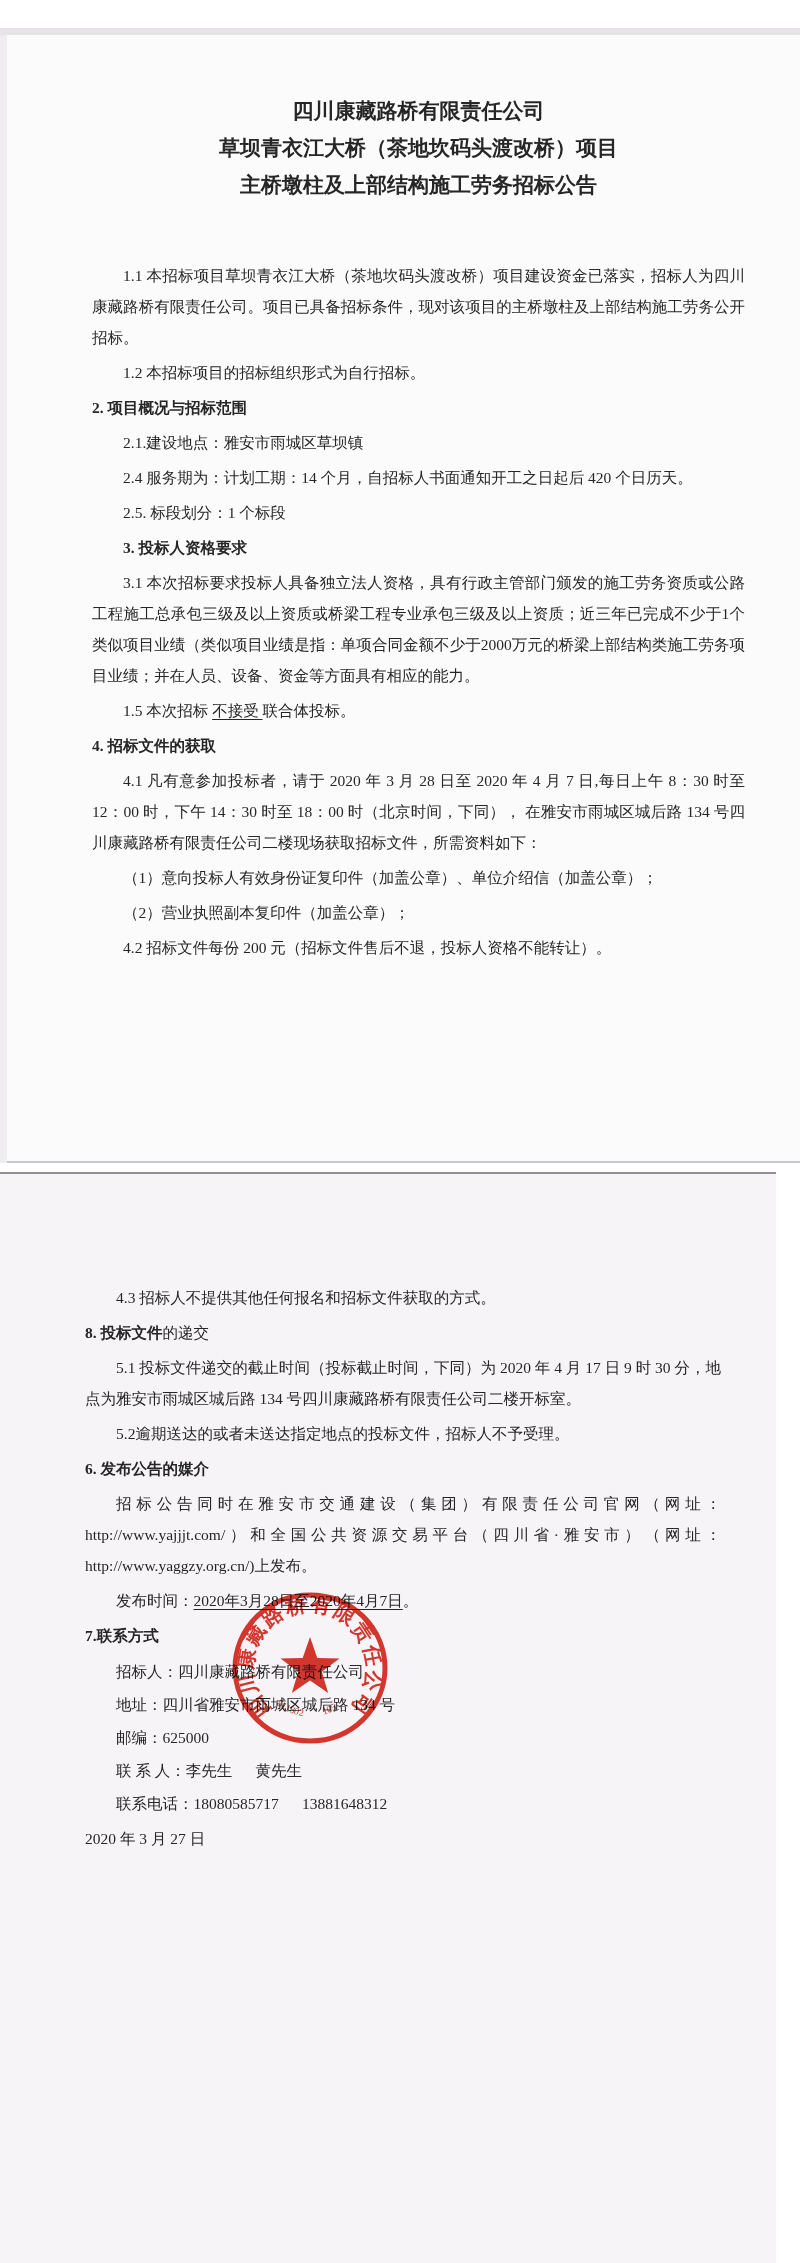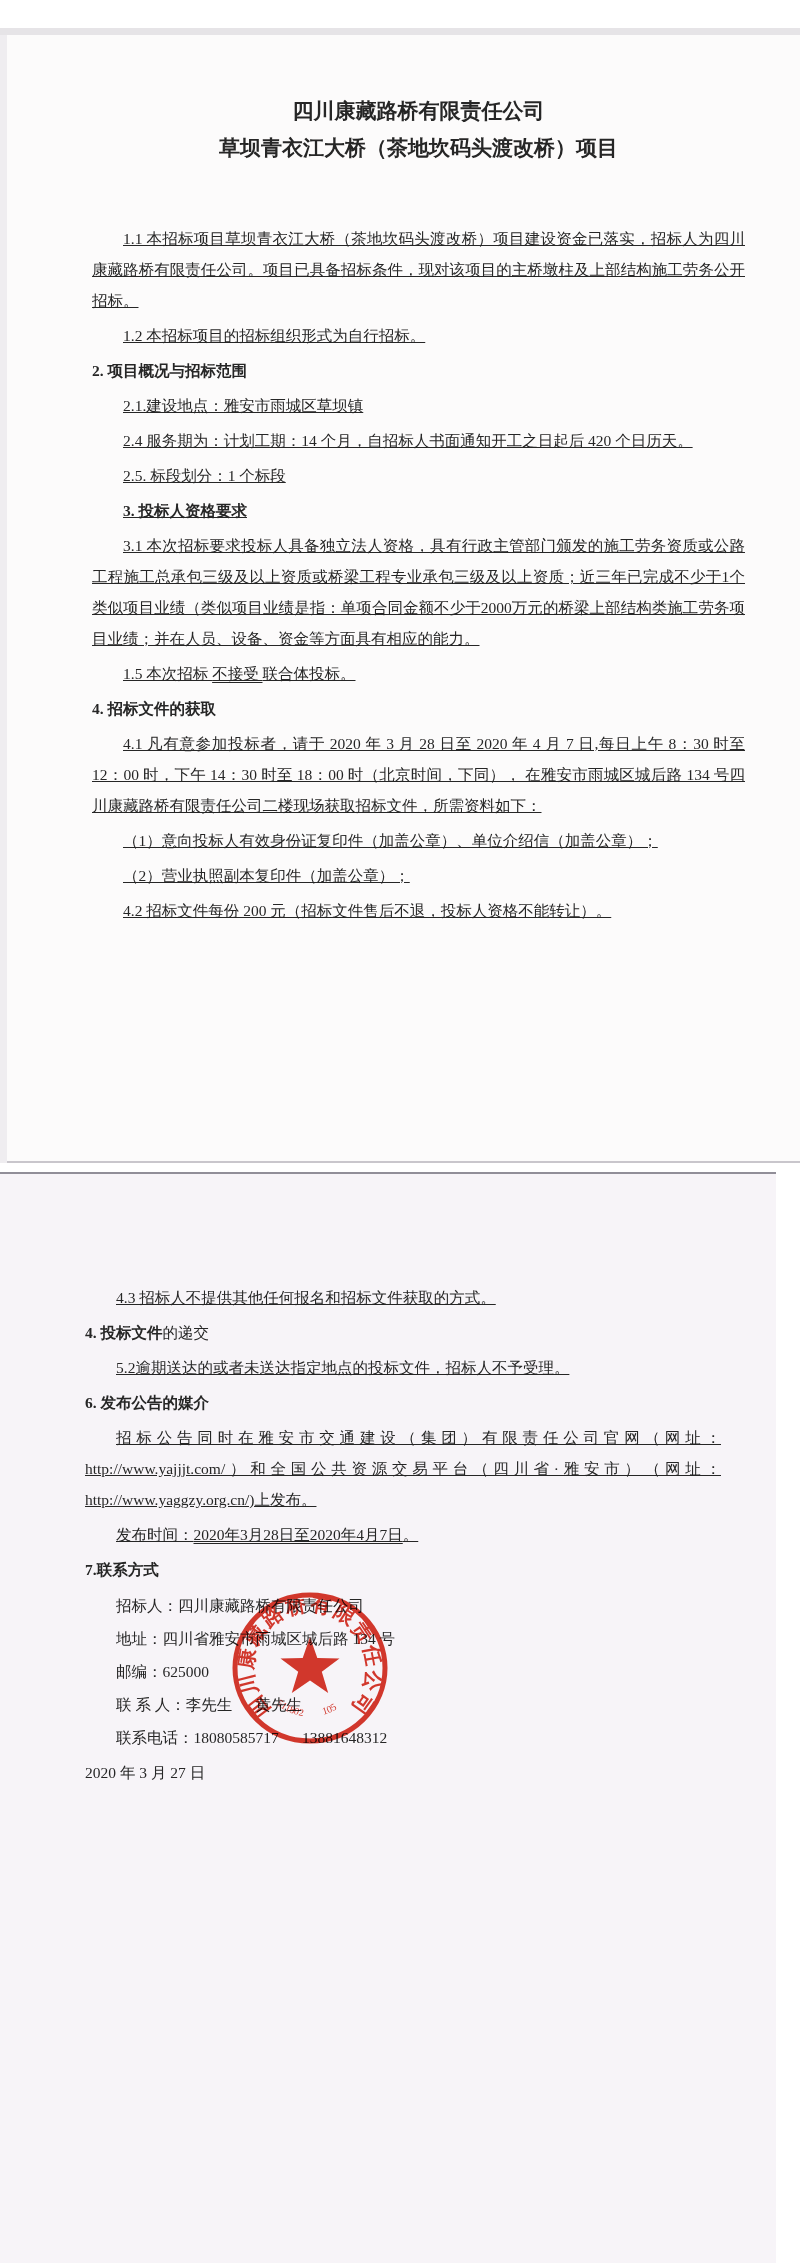--- a/index.html
+++ b/index.html
@@ -24,21 +24,21 @@
 
   .content { position: absolute; left: 85px; right: 55px; font-size: 15.5px; line-height: 31px; }
   .c1 { top: 58px; }
   .c2 { top: 108px; }
 
   .title { text-align: center; font-weight: bold; font-size: 21px; line-height: 37px; margin: 0; }
   .title-block { margin-bottom: 56px; }
 
   .blk { margin: 0 0 4px 0; text-align: justify; }
   .h   { font-weight: bold; }
-  .ind { text-indent: 2em; text-decoration: underline; }
+  .ind { text-indent: 2em; }
   .u   { text-decoration: underline; text-underline-offset: 3px; }
 
   .contact .cline { margin: 0; line-height: 33px; text-indent: 2em; white-space: pre-wrap; text-align: left; }
   .date { text-align: left; padding-right: 70px; margin-top: 3px; text-indent: 0; }
 
   
   .seal { position: absolute; left: 226px; top: 414px; width: 168px; height: 164px;
           mix-blend-mode: multiply; opacity: 0.92; pointer-events: none; }
   .seal svg { display: block; width: 100%; height: 100%; }
 </style>
@@ -47,20 +47,21 @@
 
 <div class="canvas">
   <div class="edge-top"></div>
   <div class="edge-left"></div>
 
   <div class="sheet1">
     <div class="content c1">
       <div class="title-block">
         <p class="title">四川康藏路桥有限责任公司</p>
         <p class="title">草坝青衣江大桥（茶地坎码头渡改桥）项目</p>
+        <p class="title">主桥墩柱及上部结构施工劳务招标公告</p>
       </div>
 
       <p class="blk ind">1.1 本招标项目草坝青衣江大桥（茶地坎码头渡改桥）项目建设资金已落实，招标人为四川康藏路桥有限责任公司。项目已具备招标条件，现对该项目的主桥墩柱及上部结构施工劳务公开招标。</p>
       <p class="blk ind">1.2 本招标项目的招标组织形式为自行招标。</p>
 
       <p class="blk h">2. 项目概况与招标范围</p>
       <p class="blk ind">2.1.建设地点：雅安市雨城区草坝镇</p>
       <p class="blk ind">2.4 服务期为：计划工期：14 个月，自招标人书面通知开工之日起后 420 个日历天。</p>
       <p class="blk ind">2.5. 标段划分：1 个标段</p>
 
@@ -73,21 +74,22 @@
       <p class="blk ind">（1）意向投标人有效身份证复印件（加盖公章）、单位介绍信（加盖公章）；</p>
       <p class="blk ind">（2）营业执照副本复印件（加盖公章）；</p>
       <p class="blk ind">4.2 招标文件每份 200 元（招标文件售后不退，投标人资格不能转让）。</p>
     </div>
   </div>
 
   <div class="sheet2">
     <div class="content c2">
       <p class="blk ind">4.3 招标人不提供其他任何报名和招标文件获取的方式。</p>
 
-      <p class="blk"><span class="h">4. 投标文件</span><span>的递交</span></p>
+      <p class="blk"><span class="h">8. 投标文件</span><span>的递交</span></p>
+      <p class="blk ind">5.1 投标文件递交的截止时间（投标截止时间，下同）为 2020 年 4 月 17 日 9 时 30 分，地点为雅安市雨城区城后路 134 号四川康藏路桥有限责任公司二楼开标室。</p>
       <p class="blk ind">5.2逾期送达的或者未送达指定地点的投标文件，招标人不予受理。</p>
 
       <p class="blk h">6. 发布公告的媒介</p>
       <p class="blk ind">招标公告同时在雅安市交通建设（集团）有限责任公司官网（网址：http://www.yajjjt.com/）和全国公共资源交易平台（四川省·雅安市）（网址：http://www.yaggzy.org.cn/)上发布。</p>
       <p class="blk ind"><span>发布时间：</span><span class="u">2020年3月28日至2020年4月7日</span><span>。</span></p>
 
       <p class="blk h">7.联系方式</p>
       <div class="contact">
         <p class="cline">招标人：四川康藏路桥有限责任公司</p>
         <p class="cline">地址：四川省雅安市雨城区城后路 134 号</p>

